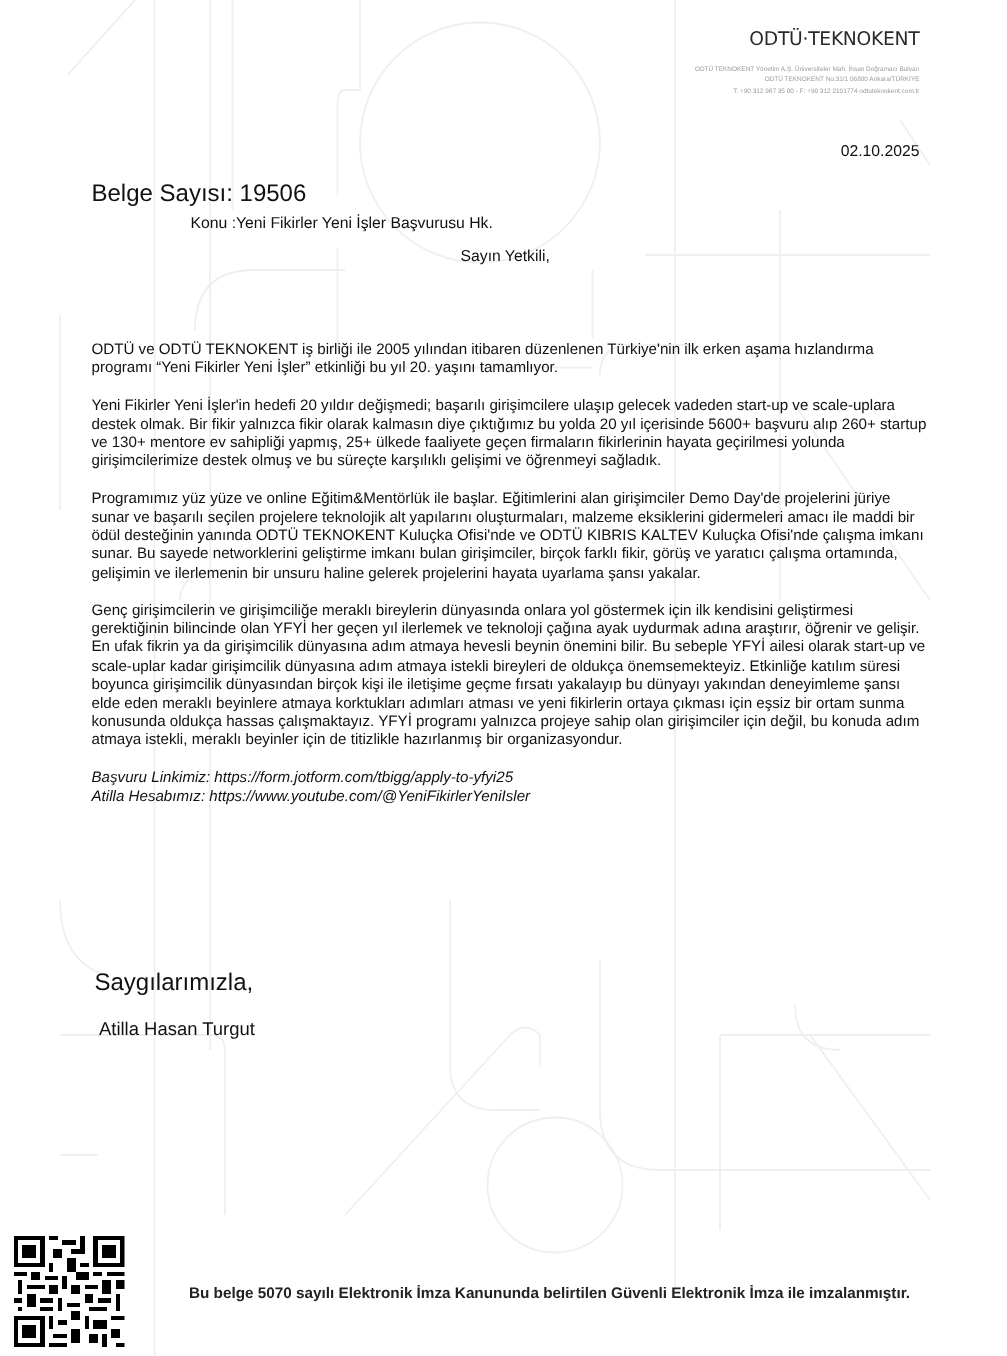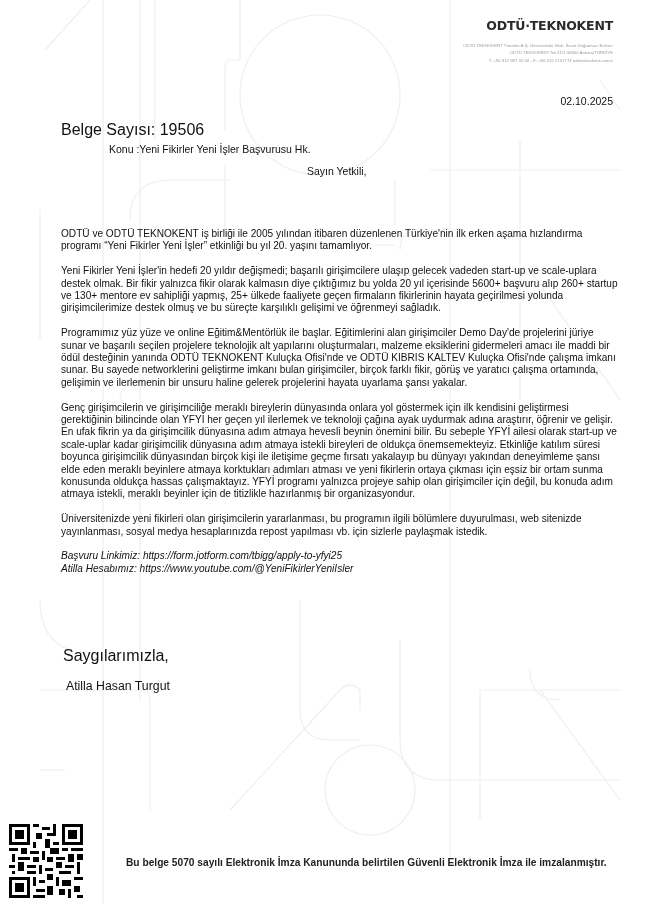--- a/index.html
+++ b/index.html
@@ -2,27 +2,27 @@
 <html><head>
 <meta charset="utf-8">
 <style>
   html, body { margin: 0; padding: 0; background: #ffffff; }
   body { width: 671px; height: 904px; position: relative; overflow: hidden;
          font-family: "Liberation Sans", sans-serif; color: #111; }
   .watermark { position: absolute; left: 0; top: 0; width: 671px; height: 904px; z-index: 0; }
   .watermark * { fill: none; stroke: #efefef; stroke-width: 1.2; }
   .layer { position: absolute; z-index: 1; }
 
-  .logo { right: 58px; top: 18px; font-family: "DejaVu Sans", sans-serif; font-weight: bold;
+  .logo { right: 58px; top: 18px; font-family: "DejaVu Sans", sans-serif; font-weight: normal;
           font-size: 12.5px; letter-spacing: -0.2px; color: #2a2a2a; text-align: right; }
   .addr { right: 58px; top: 42px; font-size: 4.3px; line-height: 7.4px; color: #9a9a9a; text-align: right; }
 
   .date { right: 58px; top: 95px; font-size: 10.5px; margin-left: 48px; }
   .docno { left: 61px; top: 121px; font-size: 16px; }
-  .subject { left: 61px; top: 143px; font-size: 10.5px; padding-left: 48px; }
+  .subject { left: 79px; top: 143px; font-size: 10.5px; padding-left: 48px; }
   .greeting { left: 307px; top: 165px; font-size: 10.5px; }
 
   .body-text { left: 61px; top: 228px; width: 560px; font-size: 10.1px; line-height: 12.4px; }
   .body-text p { margin: 0 0 12.4px 0; }
   .links { margin: 0; }
   .links div { line-height: 12.4px; font-style: italic; }
 
   .closing { left: 63px; top: 647px; font-size: 16px; }
   .signer { left: 66px; top: 679px; font-size: 12.3px; }
 
@@ -74,21 +74,20 @@
 <div class="layer date">02.10.2025</div>
 <div class="layer docno">Belge Sayısı: 19506</div>
 <div class="layer subject">Konu :Yeni Fikirler Yeni İşler Başvurusu Hk.</div>
 <div class="layer greeting">Sayın Yetkili,</div>
 
 <div class="layer body-text">
   <p>ODTÜ ve ODTÜ TEKNOKENT iş birliği ile 2005 yılından itibaren düzenlenen Türkiye'nin ilk erken aşama hızlandırma programı “Yeni Fikirler Yeni İşler” etkinliği bu yıl 20. yaşını tamamlıyor.</p>
   <p>Yeni Fikirler Yeni İşler'in hedefi 20 yıldır değişmedi; başarılı girişimcilere ulaşıp gelecek vadeden start-up ve scale-uplara destek olmak. Bir fikir yalnızca fikir olarak kalmasın diye çıktığımız bu yolda 20 yıl içerisinde 5600+ başvuru alıp 260+ startup ve 130+ mentore ev sahipliği yapmış, 25+ ülkede faaliyete geçen firmaların fikirlerinin hayata geçirilmesi yolunda girişimcilerimize destek olmuş ve bu süreçte karşılıklı gelişimi ve öğrenmeyi sağladık.</p>
   <p>Programımız yüz yüze ve online Eğitim&amp;Mentörlük ile başlar. Eğitimlerini alan girişimciler Demo Day'de projelerini jüriye sunar ve başarılı seçilen projelere teknolojik alt yapılarını oluşturmaları, malzeme eksiklerini gidermeleri amacı ile maddi bir ödül desteğinin yanında ODTÜ TEKNOKENT Kuluçka Ofisi'nde ve ODTÜ KIBRIS KALTEV Kuluçka Ofisi'nde çalışma imkanı sunar. Bu sayede networklerini geliştirme imkanı bulan girişimciler, birçok farklı fikir, görüş ve yaratıcı çalışma ortamında, gelişimin ve ilerlemenin bir unsuru haline gelerek projelerini hayata uyarlama şansı yakalar.</p>
   <p>Genç girişimcilerin ve girişimciliğe meraklı bireylerin dünyasında onlara yol göstermek için ilk kendisini geliştirmesi gerektiğinin bilincinde olan YFYİ her geçen yıl ilerlemek ve teknoloji çağına ayak uydurmak adına araştırır, öğrenir ve gelişir. En ufak fikrin ya da girişimcilik dünyasına adım atmaya hevesli beynin önemini bilir. Bu sebeple YFYİ ailesi olarak start-up ve scale-uplar kadar girişimcilik dünyasına adım atmaya istekli bireyleri de oldukça önemsemekteyiz. Etkinliğe katılım süresi boyunca girişimcilik dünyasından birçok kişi ile iletişime geçme fırsatı yakalayıp bu dünyayı yakından deneyimleme şansı elde eden meraklı beyinlere atmaya korktukları adımları atması ve yeni fikirlerin ortaya çıkması için eşsiz bir ortam sunma konusunda oldukça hassas çalışmaktayız. YFYİ programı yalnızca projeye sahip olan girişimciler için değil, bu konuda adım atmaya istekli, meraklı beyinler için de titizlikle hazırlanmış bir organizasyondur.</p>
-  <p>Üniversitenizde yeni fikirleri olan girişimcilerin yararlanması, bu programın ilgili bölümlere duyurulması, web sitenizde yayınlanması, sosyal medya hesaplarınızda repost yapılması vb. için sizlerle paylaşmak istedik.</p>
   <div class="links">
     <div>Başvuru Linkimiz: https://form.jotform.com/tbigg/apply-to-yfyi25</div>
     <div>Atilla Hesabımız: https://www.youtube.com/@YeniFikirlerYeniIsler</div>
   </div>
 </div>
 
 <div class="layer closing">Saygılarımızla,</div>
 <div class="layer signer">Atilla Hasan Turgut</div>
 
 <svg class="layer qr" viewBox="0 0 25 25" shape-rendering="crispEdges">

